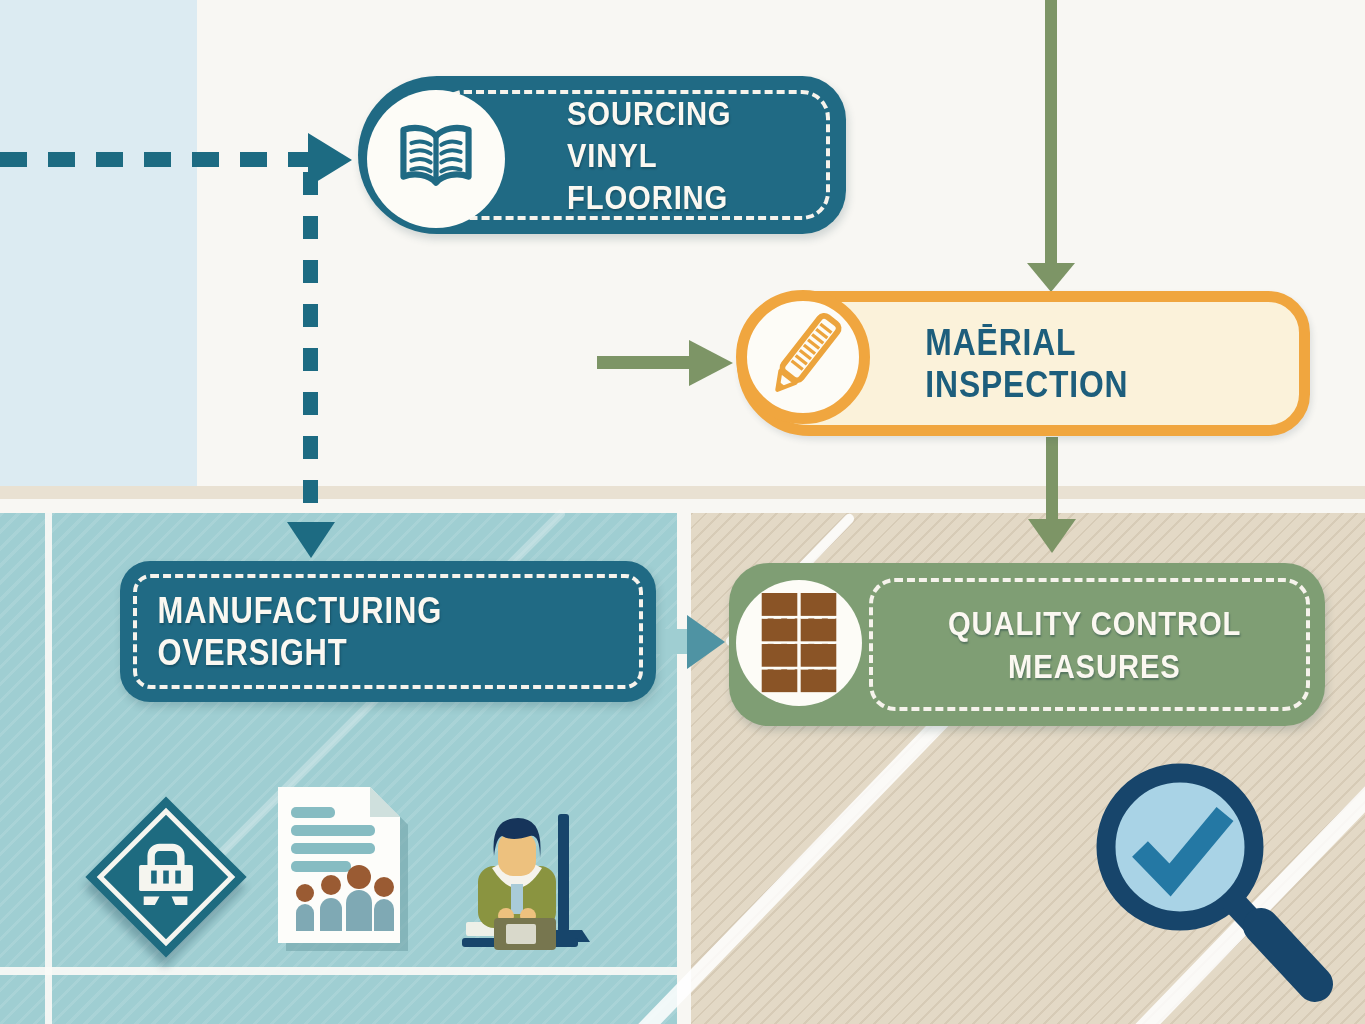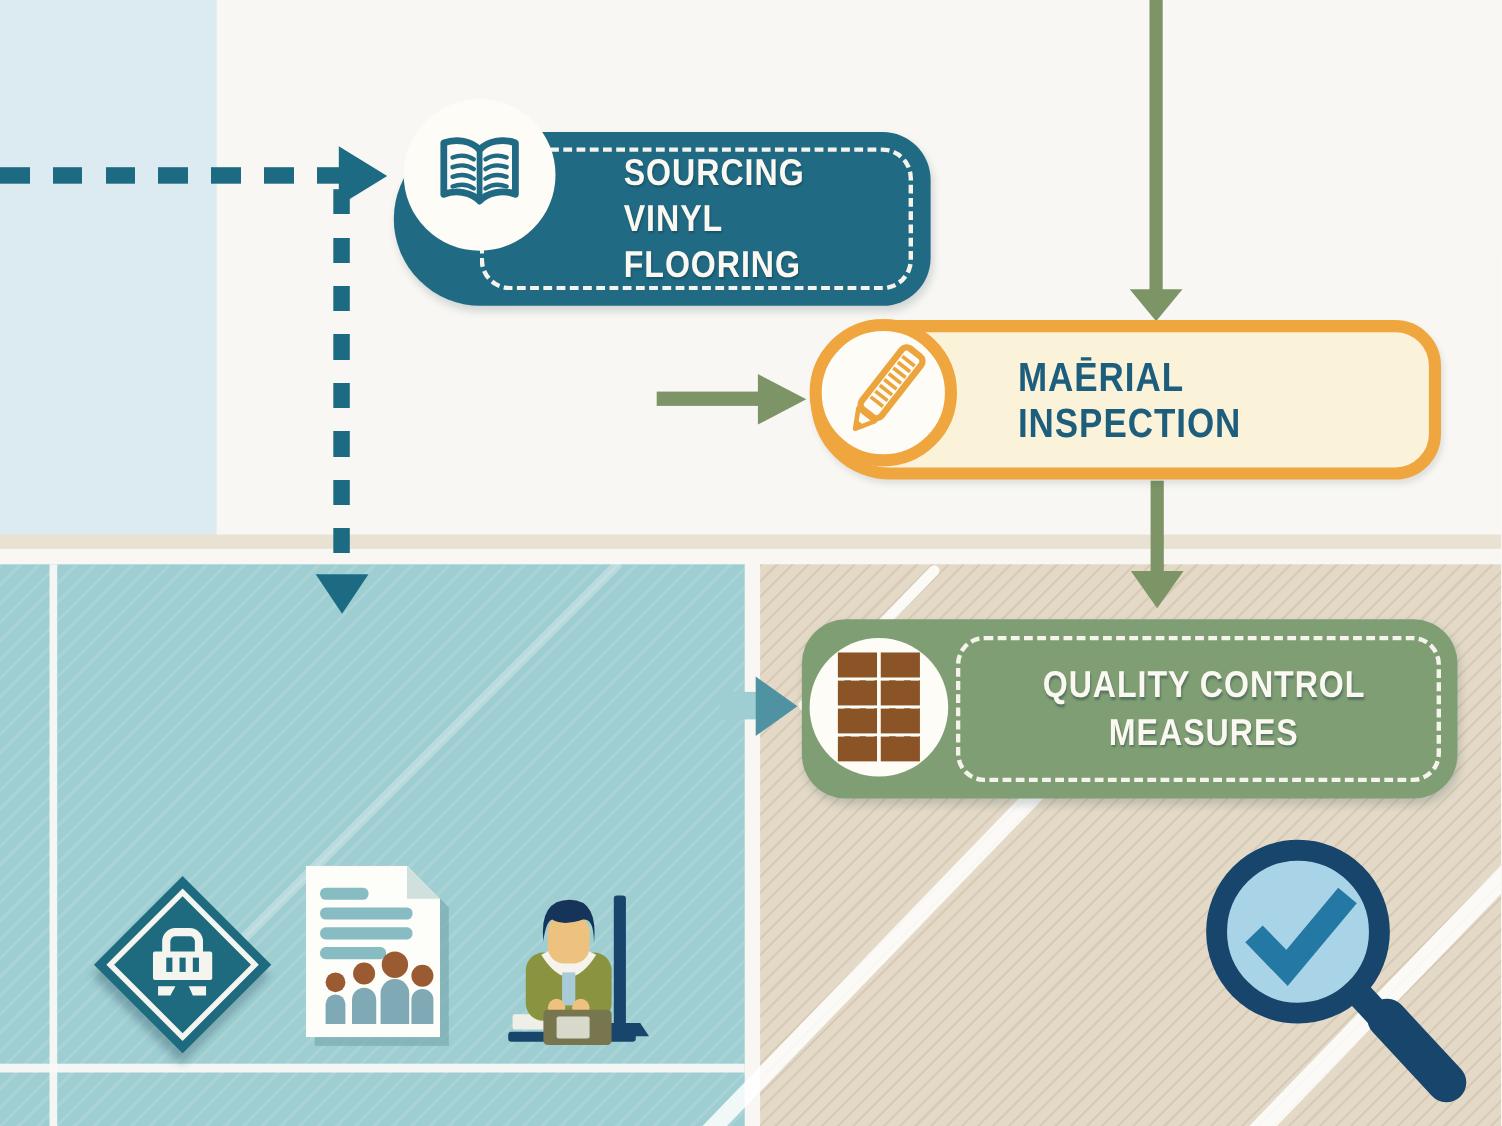--- a/index.html
+++ b/index.html
@@ -43,21 +43,21 @@
   
   .node{z-index:3;box-shadow:2px 5px 8px rgba(30,60,70,.18);}
   .teal-box{background:#206a84;}
   .dash-inner{position:absolute;border:4px dashed #f6f3ec;border-radius:24px;}
   .circle{position:absolute;background:#fdfcf7;border-radius:50%;z-index:4;
           display:flex;align-items:center;justify-content:center;}
   .label{color:#fbf8f1;font-weight:bold;letter-spacing:1px;
          text-shadow:1px 2px 2px rgba(10,40,55,.35);}
   .cond{display:inline-block;transform:scaleX(.86);}
 
-  .sourcing{left:358px;top:76px;width:488px;height:158px;border-radius:80px 44px 44px 80px;margin-top:44px;}
+  .sourcing{left:358px;top:76px;width:488px;height:158px;border-radius:80px 44px 44px 80px;}
   .sourcing .dash-inner{left:78px;top:14px;right:16px;bottom:14px;border-radius:28px;}
   .sourcing-circle{left:367px;top:90px;width:138px;height:138px;}
   .sourcing-label{position:absolute;left:188px;top:0;bottom:0;display:flex;flex-direction:column;justify-content:center;z-index:5;}
   .sourcing-label span{font-size:34px;line-height:42px;}
 
   .supplier{left:113px;top:292px;width:474px;height:137px;background:#fcfbf6;
     border:13px solid #8ec4da;border-radius:34px;display:flex;align-items:center;justify-content:center;
     box-shadow:2px 4px 6px rgba(30,60,70,.12);z-index:3;box-sizing:border-box;}
   .supplier .txt{color:#1d5e7c;font-weight:bold;font-size:38px;letter-spacing:1px;}
 
@@ -166,20 +166,24 @@
             <path d="M52 56 h17"></path>
             <path d="M52 64 h17"></path>
             <path d="M52 72 h17"></path>
         </g>
         <path d="M49 90 L60 110 L72 90 Z" fill="#fdfcf6" stroke="#eca43d" stroke-width="5" stroke-linejoin="round"></path>
         <path d="M56 101 L60 110 L65 101 Z" fill="#eca43d"></path>
       </g>
     </svg>
   </div>
 
+  <div class="abs node teal-box manufacturing">
+    <div class="dash-inner"></div>
+    <span class="label cond">MANUFACTURING OVERSIGHT</span>
+  </div>
 
   <div class="abs node quality">
     <div class="dash-inner"></div>
     <div class="quality-label">
       <span class="label cond">QUALITY CONTROL</span>
       <span class="label cond">MEASURES</span>
     </div>
   </div>
   <div class="abs circle quality-circle">
     <svg viewBox="0 0 92 118" width="78" height="100">

